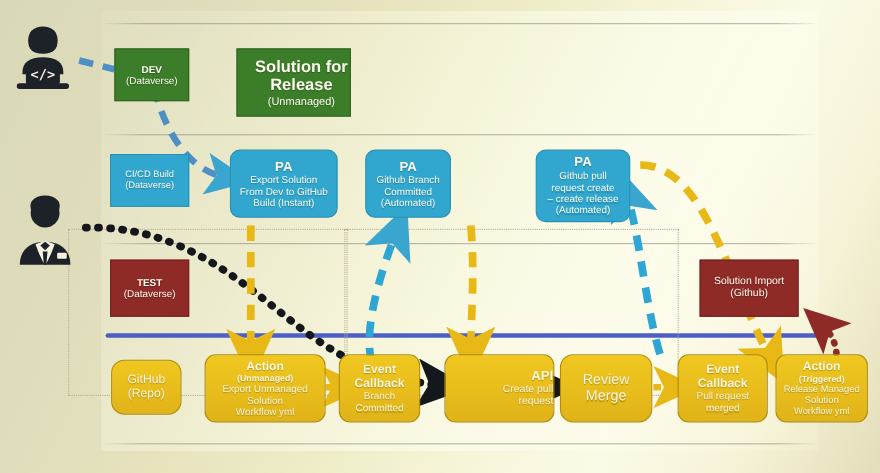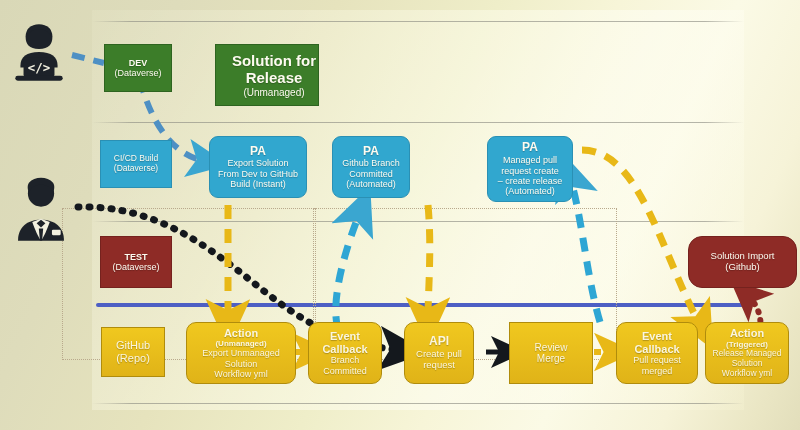--- a/index.html
+++ b/index.html
@@ -29,21 +29,21 @@
     align-items:center;justify-content:center;text-align:center;
     color:#fdfbf0;box-sizing:border-box;line-height:1.15;
     text-shadow:0 1px 1px rgba(0,0,0,.25);
   }
   .box .t1{font-weight:bold;}
   .green{background:#3c7d29;border:1px solid #2e6420;}
   .blue{background:#31a7cf;border:1px solid #2a90b4;border-radius:9px;}
   .blue.sq{border-radius:0;background:#31a7cf;}
   .red{background:#8e2b26;border:1px solid #75221e;}
   .yellow{background:linear-gradient(180deg,#f0c81f 0%,#e0b318 100%);border:1px solid #b08c0c;border-radius:10px;color:#fbf6de;}
-  .yellow.sq{border-radius:0;}
+  .yellow.sq{border-radius:12px;}
 
   svg.arrows{position:absolute;left:0;top:0;width:800px;height:430px;overflow:visible;pointer-events:none;}
 
   .icon{position:absolute;}
 </style>
 </head>
 <body>
 
 <div id="canvas">
 
@@ -151,32 +151,32 @@
 
   <div class="box blue" style="left:332px;top:136px;width:78px;height:62px;font-size:9px;">
     <span class="t1" style="font-size:12px;">PA</span>
     <span>Github Branch</span>
     <span>Committed</span>
     <span>(Automated)</span>
   </div>
 
   <div class="box blue" style="left:487px;top:136px;width:86px;height:66px;font-size:9px;">
     <span class="t1" style="font-size:12px;">PA</span>
-    <span>Managed pull</span>
+    <span>Github pull</span>
     <span>request create</span>
     <span>– create release</span>
     <span>(Automated)</span>
   </div>
 
   <div class="box red" style="left:100px;top:236px;width:72px;height:52px;font-size:9px;">
     <span class="t1">TEST</span>
     <span>(Dataverse)</span>
   </div>
 
-  <div class="box red" style="left:688px;top:236px;width:109px;height:52px;font-size:9.5px;border-radius:14px;">
+  <div class="box red" style="left:636px;top:236px;width:90px;height:52px;font-size:9.5px;">
     <span>Solution Import</span>
     <span>(Github)</span>
   </div>
 
   <div class="box yellow sq" style="left:101px;top:327px;width:64px;height:50px;font-size:11px;">
     <span>GitHub</span>
     <span>(Repo)</span>
   </div>
 
   <div class="box yellow" style="left:186px;top:322px;width:110px;height:62px;font-size:9px;">
@@ -187,27 +187,27 @@
     <span>Workflow yml</span>
   </div>
 
   <div class="box yellow" style="left:308px;top:322px;width:74px;height:62px;font-size:9px;">
     <span class="t1" style="font-size:11px;">Event</span>
     <span class="t1" style="font-size:11px;">Callback</span>
     <span>Branch</span>
     <span>Committed</span>
   </div>
 
-  <div class="box yellow" style="left:404px;top:322px;width:70px;height:62px;font-size:9.5px;">
+  <div class="box yellow" style="left:404px;top:322px;width:100px;height:62px;font-size:9.5px;align-items:flex-end;">
     <span class="t1" style="font-size:12px;">API</span>
     <span>Create pull</span>
     <span>request</span>
   </div>
 
-  <div class="box yellow sq" style="left:509px;top:322px;width:84px;height:62px;font-size:10px;">
+  <div class="box yellow sq" style="left:509px;top:322px;width:84px;height:62px;font-size:13px;">
     <span>Review</span>
     <span>Merge</span>
   </div>
 
   <div class="box yellow" style="left:616px;top:322px;width:82px;height:62px;font-size:9px;">
     <span class="t1" style="font-size:11px;">Event</span>
     <span class="t1" style="font-size:11px;">Callback</span>
     <span>Pull request</span>
     <span>merged</span>
   </div>

